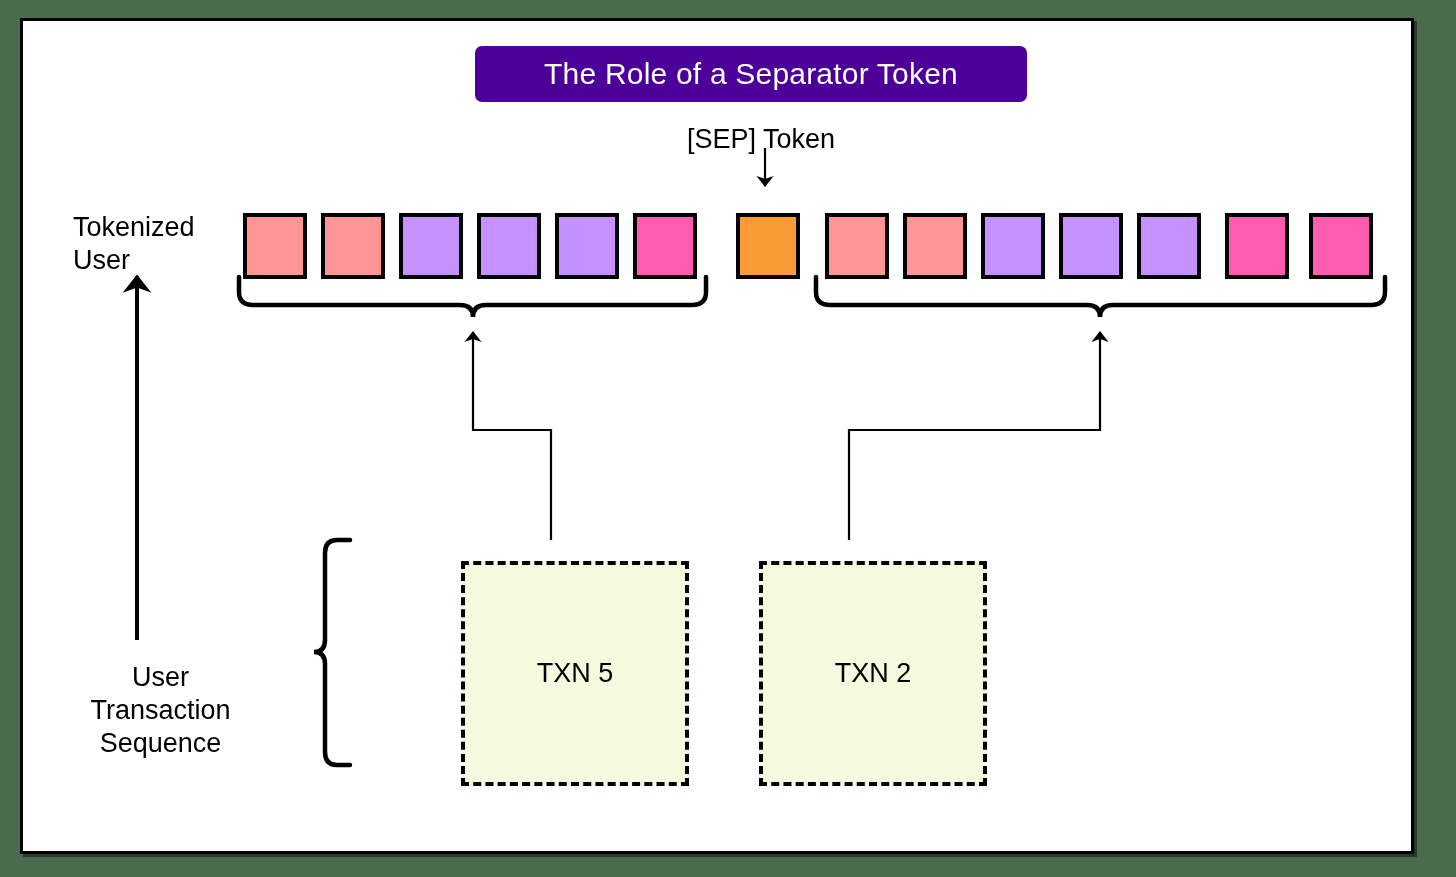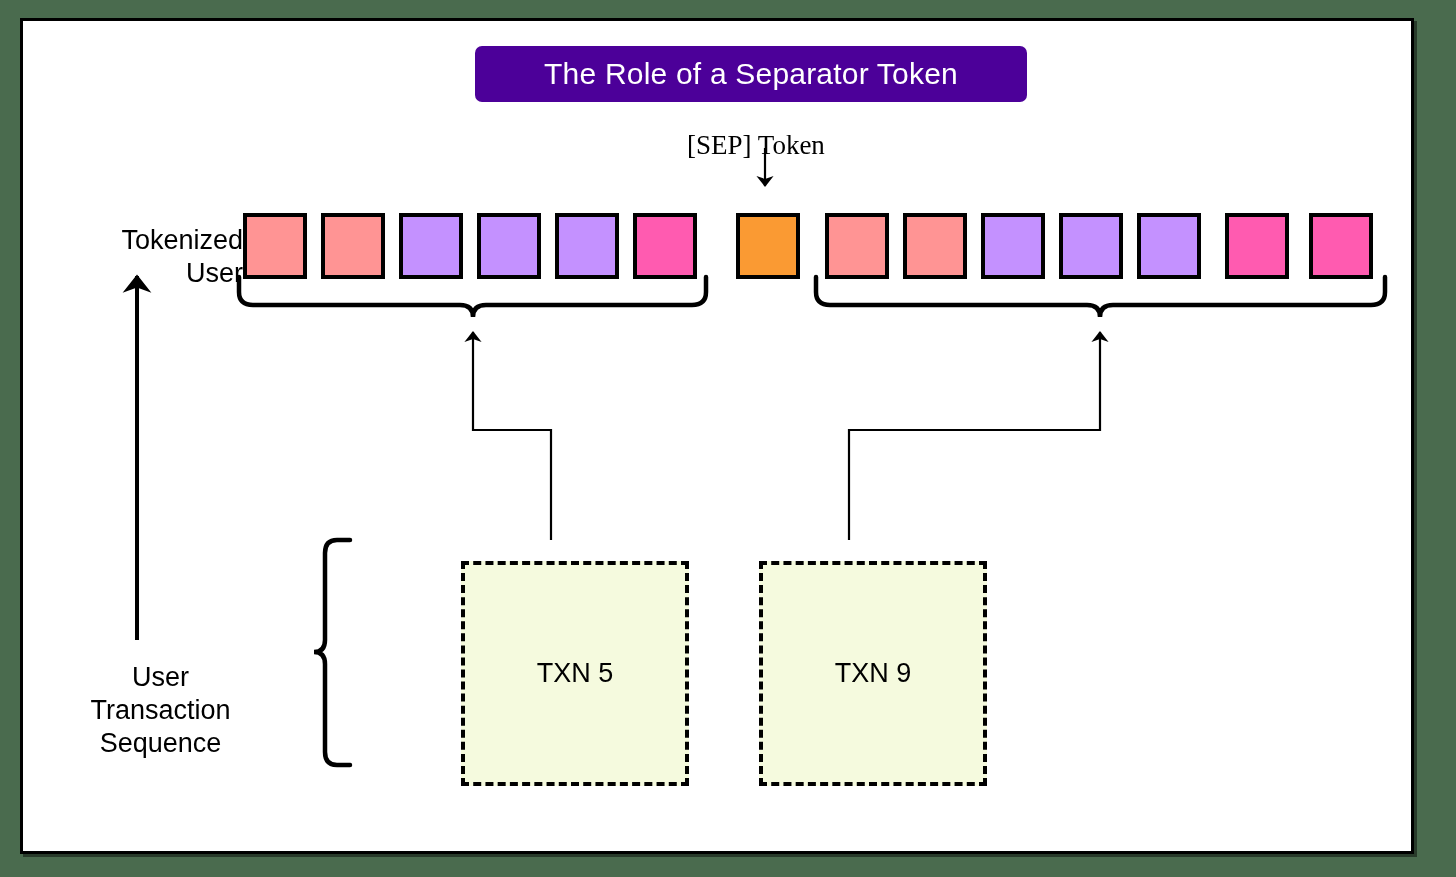--- a/index.html
+++ b/index.html
@@ -49,30 +49,28 @@
   }
   .free-label {
     position: absolute;
     color: #000000;
     font-size: 27px;
     line-height: 33px;
     white-space: pre;
   }
   #sep-label {
     left: 664px;
-    top: 108px;
+    top: 102px;
     text-align: right;
-    font-family: Liberation Serif, serif;
   }
   #tokenized-user-label {
     left: 50px;
     top: 190px;
     width: 170px;
-    text-align: right;
-    margin-top: 13px;
+    text-align: left;
   }
   #uts-label {
     left: 50px;
     top: 640px;
     width: 175px;
     text-align: center;
   }
   .token {
     position: absolute;
     top: 192px;
@@ -136,21 +134,21 @@
     <div class="token" style="left: 958px; background: rgb(196, 145, 255); border-color: rgb(0, 0, 0);"></div>
     <div class="token" style="left: 1036px; background: rgb(196, 145, 255); border-color: rgb(0, 0, 0);"></div>
     <div class="token" style="left: 1114px; background: rgb(196, 145, 255); border-color: rgb(0, 0, 0);"></div>
     <div class="token" style="left: 1202px; background: rgb(255, 91, 176); border-color: rgb(0, 0, 0);"></div>
     <div class="token" style="left: 1286px; background: rgb(255, 91, 176); border-color: rgb(0, 0, 0);"></div>
 
     <div class="txn-box" id="txn1" style="background: rgb(245, 250, 222); border-color: rgb(0, 0, 0);">
       <span class="txn-text">TXN 5</span>
     </div>
     <div class="txn-box" id="txn2" style="background: rgb(245, 250, 222); border-color: rgb(0, 0, 0);">
-      <span class="txn-text">TXN 9</span>
+      <span class="txn-text">TXN 2</span>
     </div>
 
   </div>
 
   <svg class="overlay" viewBox="0 0 1456 877">
     <defs>
       <marker id="arrow-thin" markerWidth="9" markerHeight="9" refX="5.2" refY="4.5" orient="auto" markerUnits="strokeWidth">
         <path d="M0.6,0.6 L5.6,4.5 L0.6,8.4 L2.0,4.5 Z" fill="#000"></path>
       </marker>
       <marker id="arrow-bold" markerWidth="8" markerHeight="8" refX="4.6" refY="4" orient="auto" markerUnits="strokeWidth">

